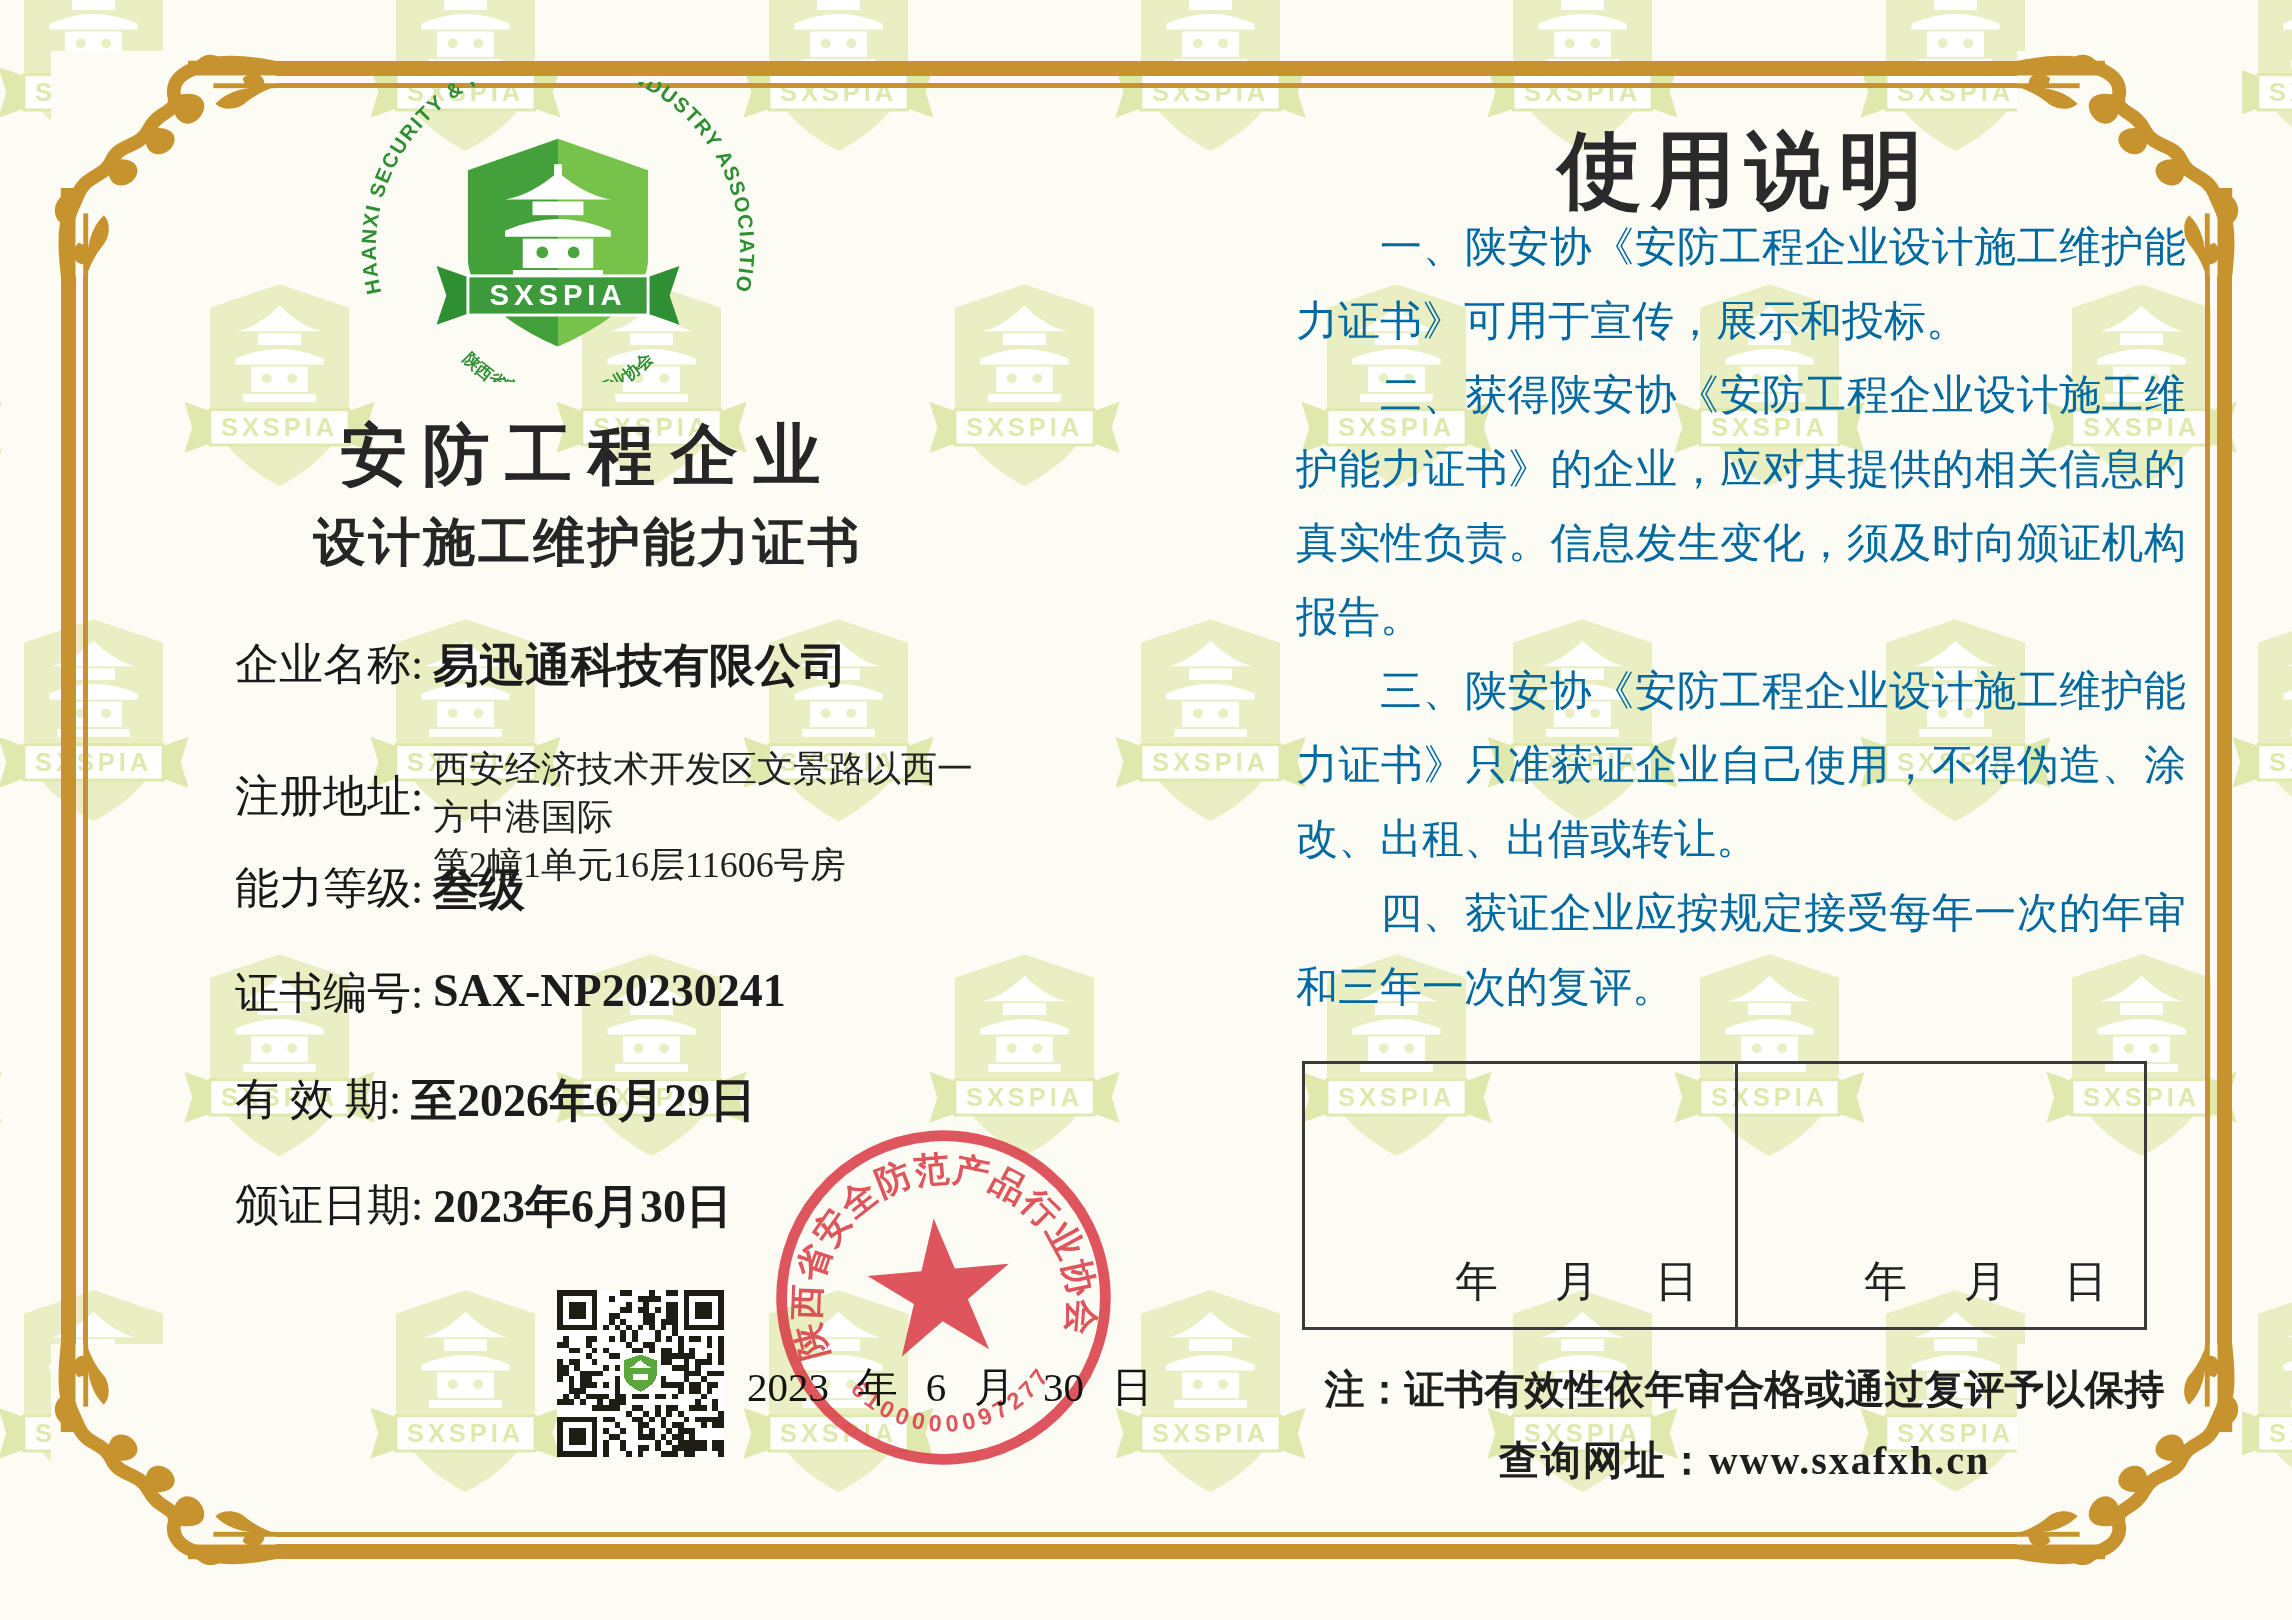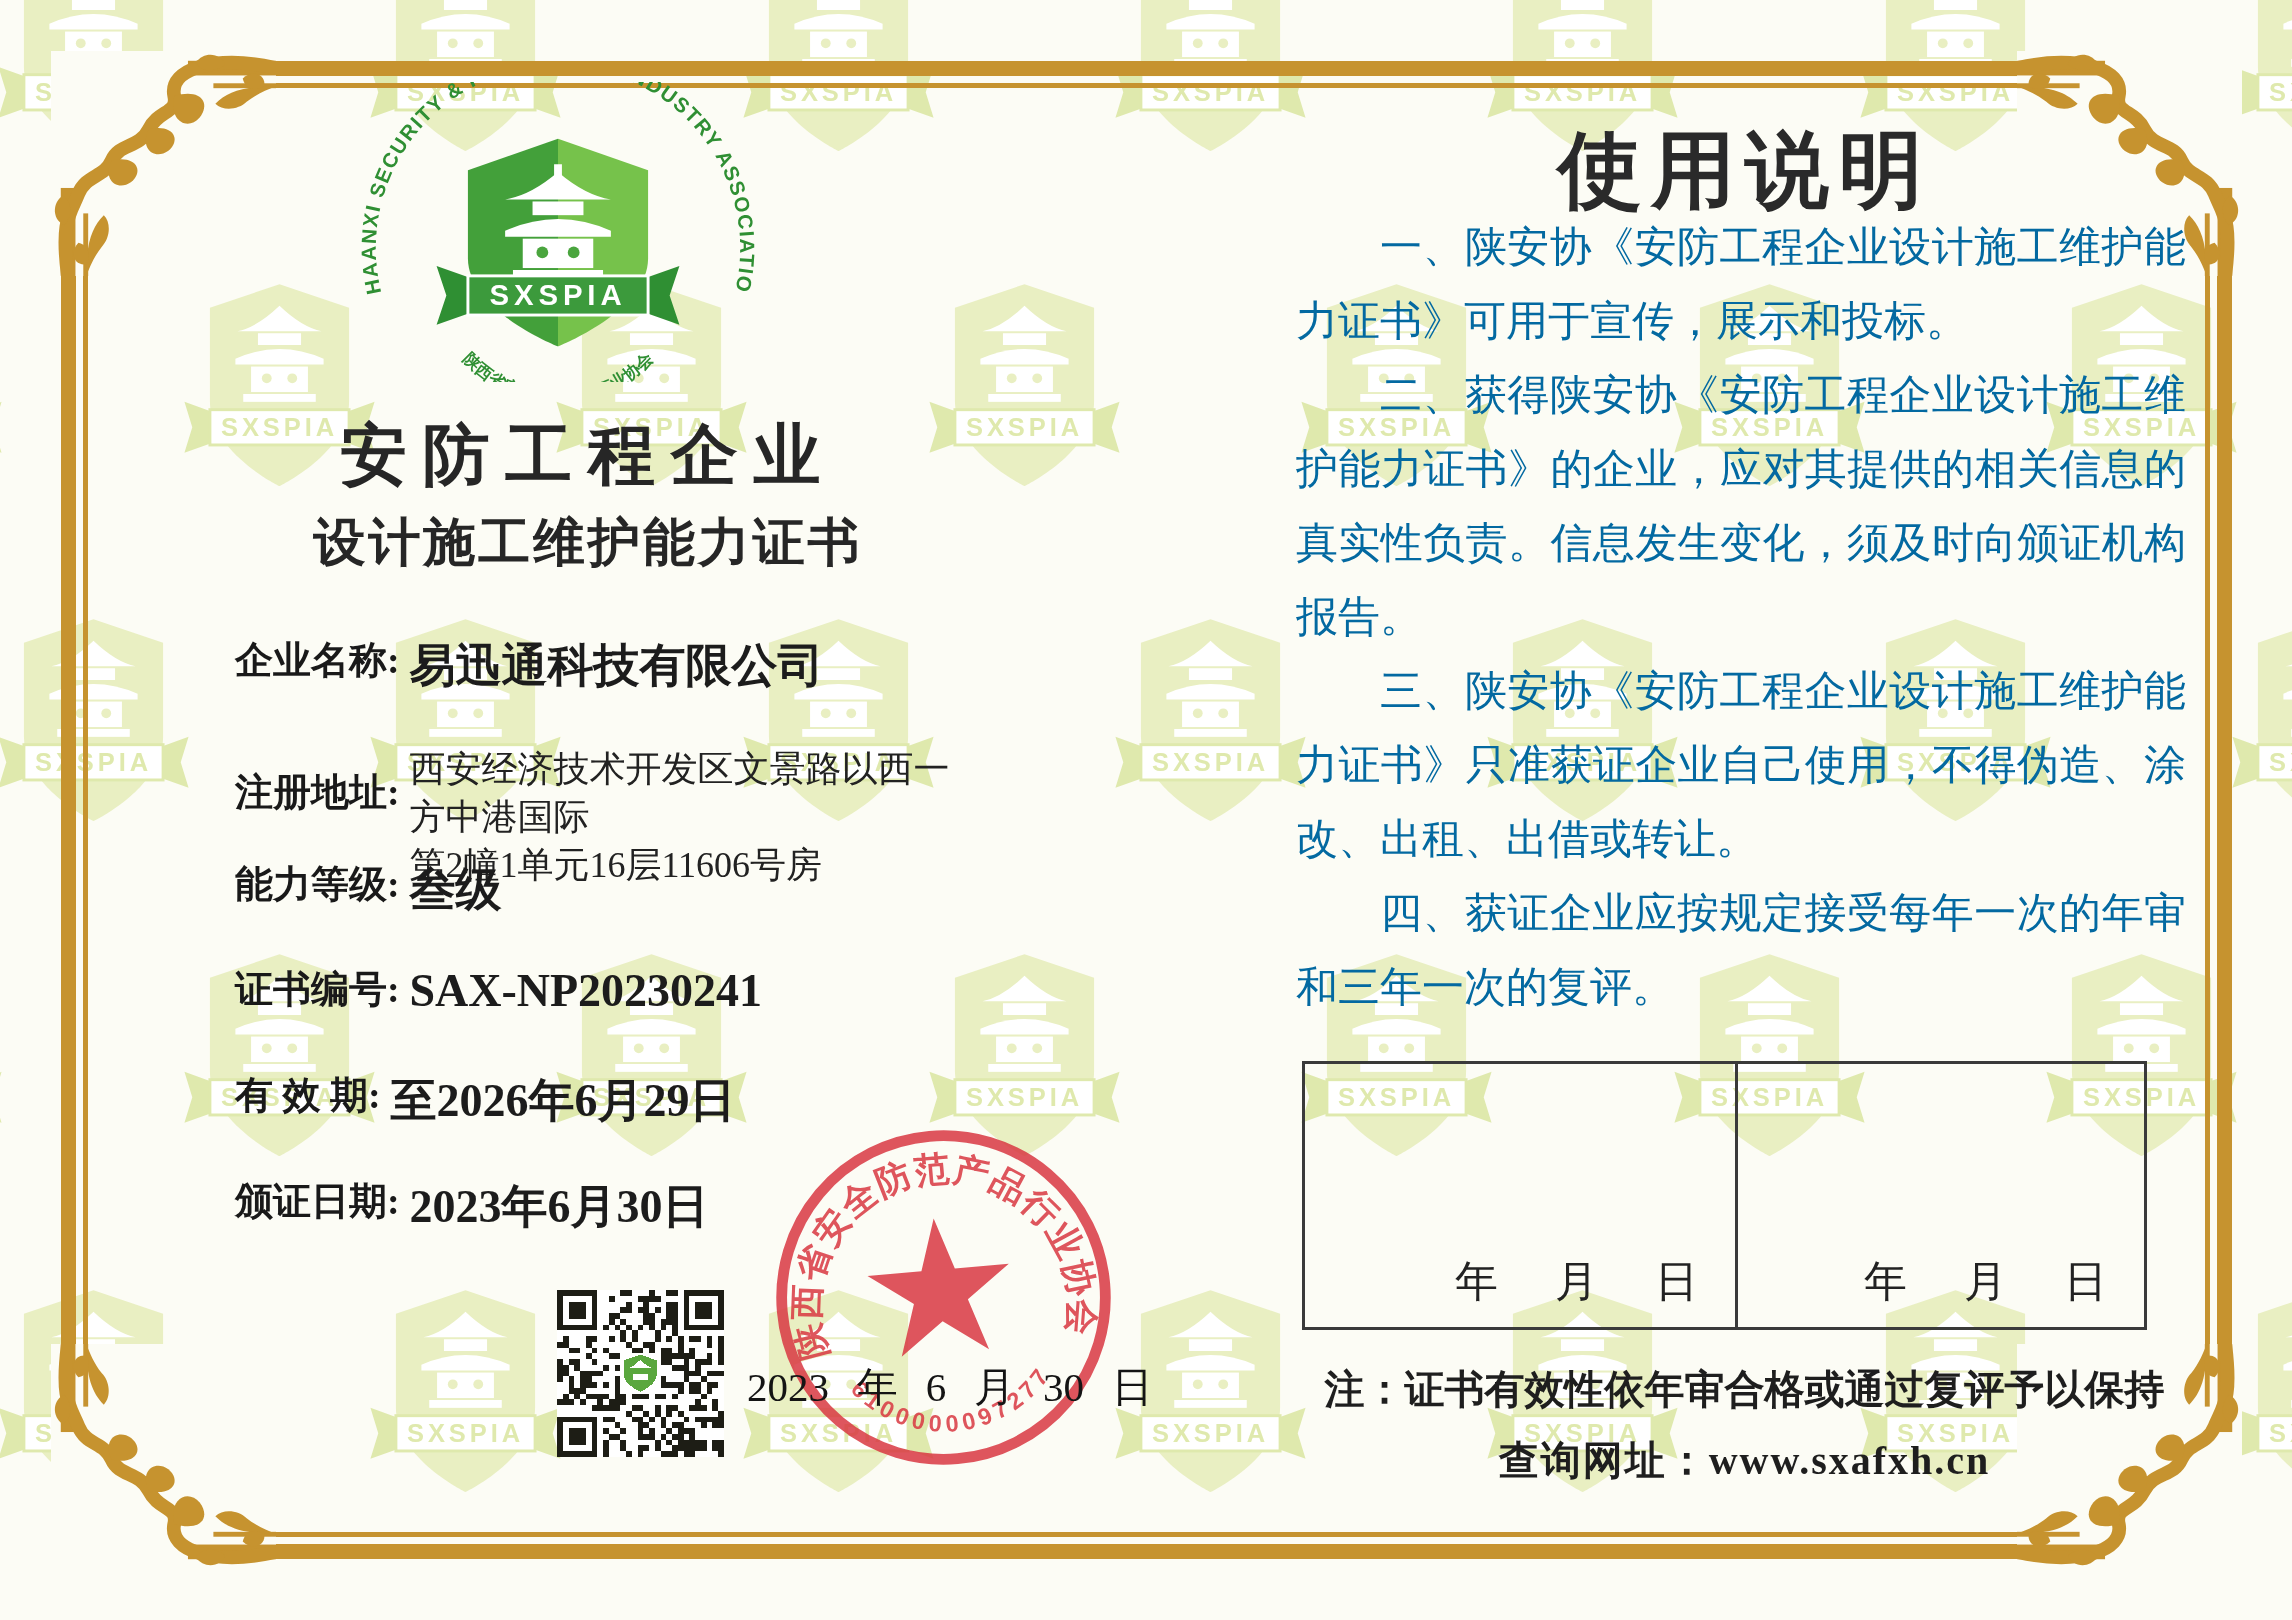--- a/index.html
+++ b/index.html
@@ -23,21 +23,21 @@
   .corner.br{transform:scale(-1,-1);}
   
   .content{position:absolute;inset:0;z-index:3;}
   .abs{position:absolute;}
   
   .logo-wrap{left:323px;top:82px;width:470px;height:300px;}
   .cert-title{left:147px;width:882px;text-align:center;font-weight:700;color:#262626;}
   .t1{top:410px;font-size:67px;letter-spacing:15.7px;}
   .t2{top:508px;font-size:52px;letter-spacing:2.9px;}
   .field-row{left:235px;display:flex;align-items:flex-start;white-space:nowrap;}
-  .f-label{font-size:38px;font-weight:700;color:#191919;text-align:right;}
+  .f-label{font-size:44px;font-weight:400;color:#191919;text-align:right;}
   .f-value{font-size:46px;font-weight:700;margin-left:9.8px;color:#1c1c1c;}
   .addr-val{font-size:36px;font-weight:400;line-height:48px;margin-left:9.8px;white-space:normal;width:568px;color:#222;}
   .row-company{top:635px;}
   .row-address{top:745px;}
   .row-address .f-label{margin-top:21.6px;}
   .row-level{top:859px;}
   .row-cert{top:964px;}
   .row-valid{top:1070px;}
   .row-issued{top:1176px;}
   .qr-wrap{left:557px;top:1290px;width:167px;height:167px;}

